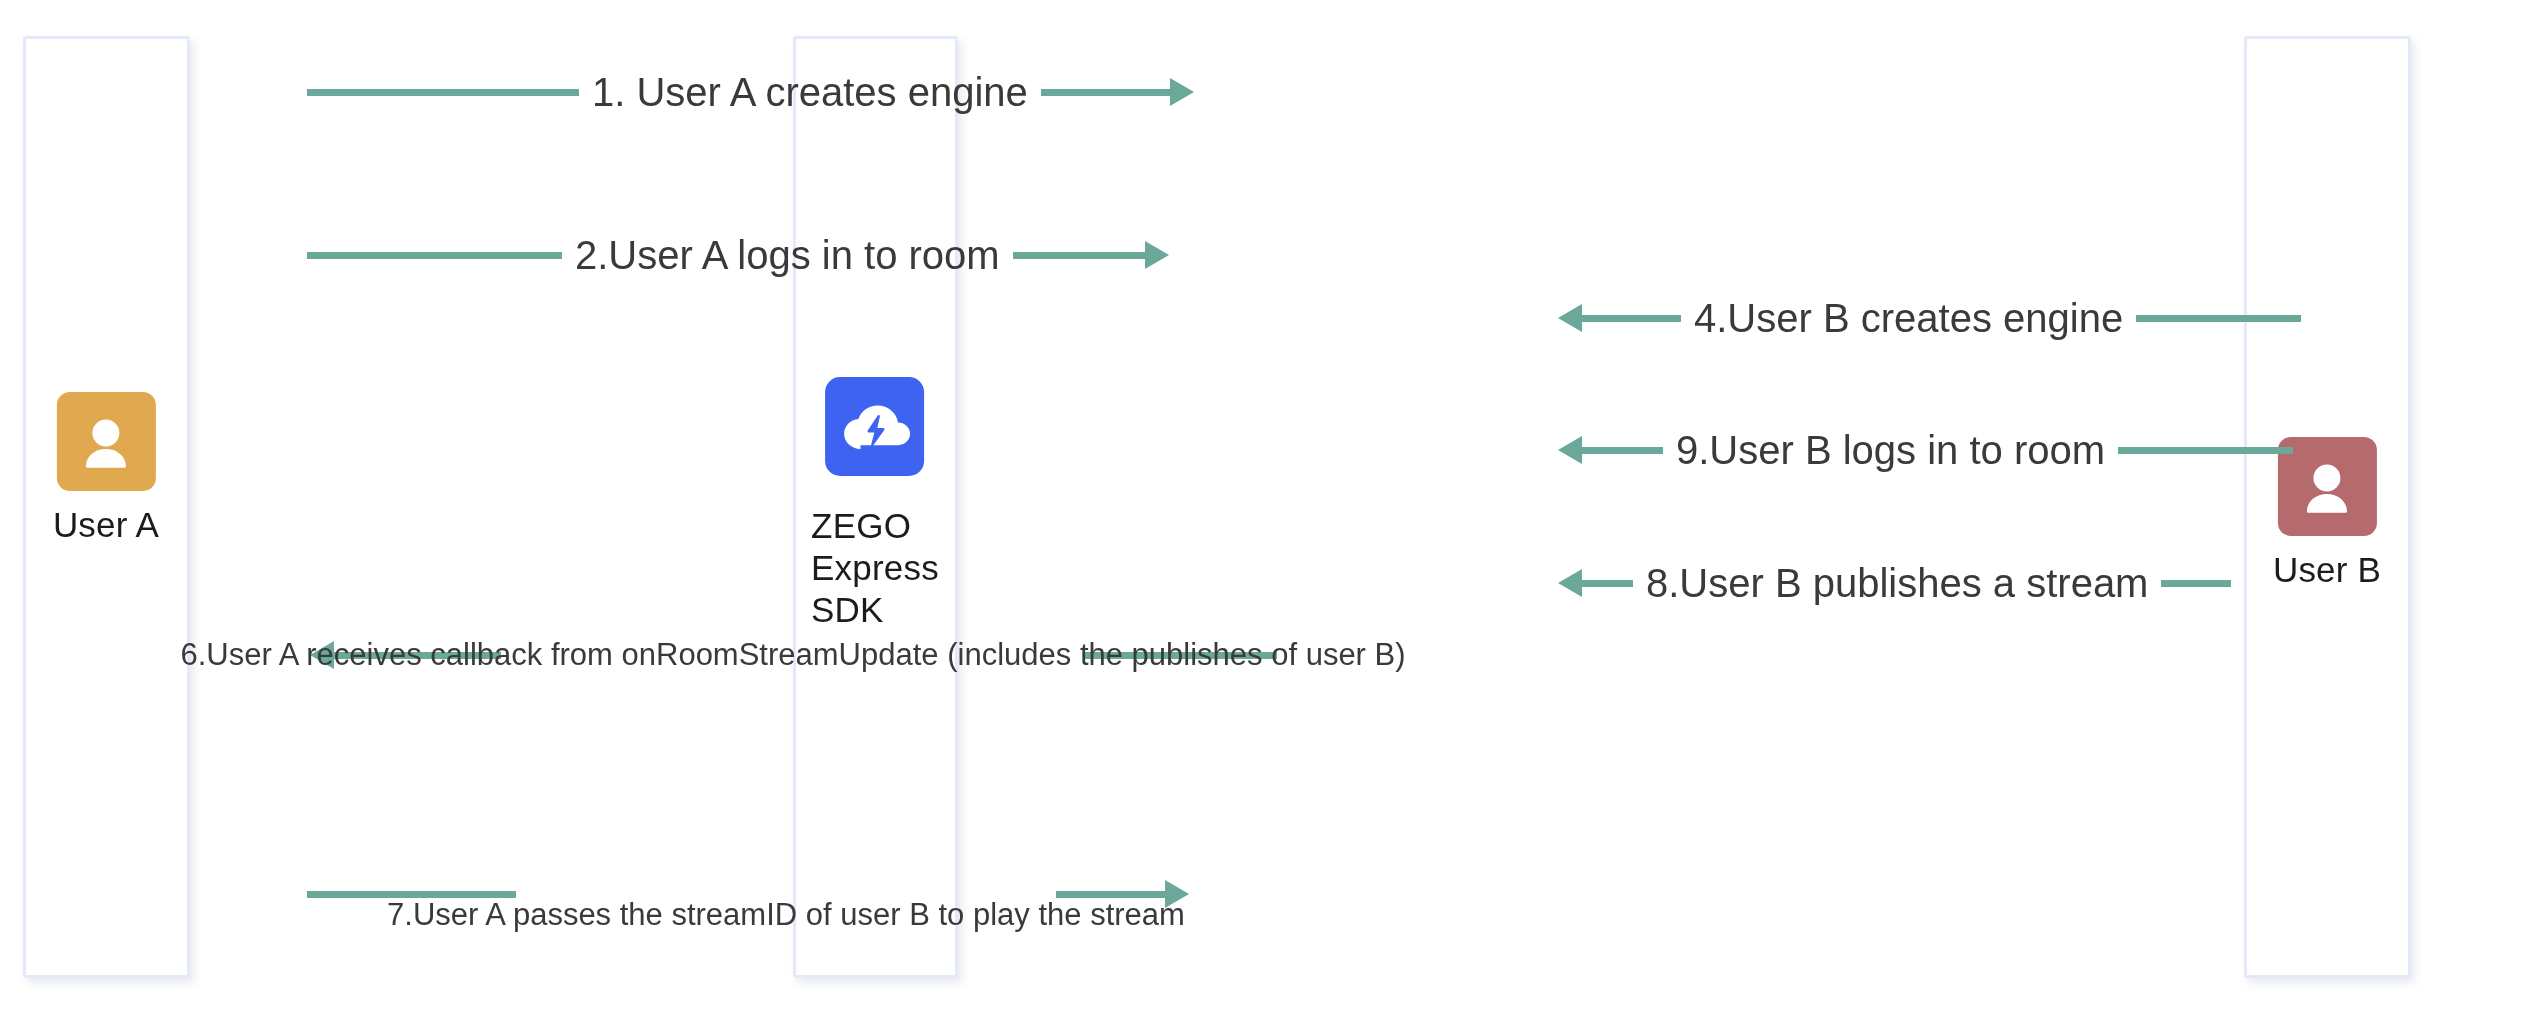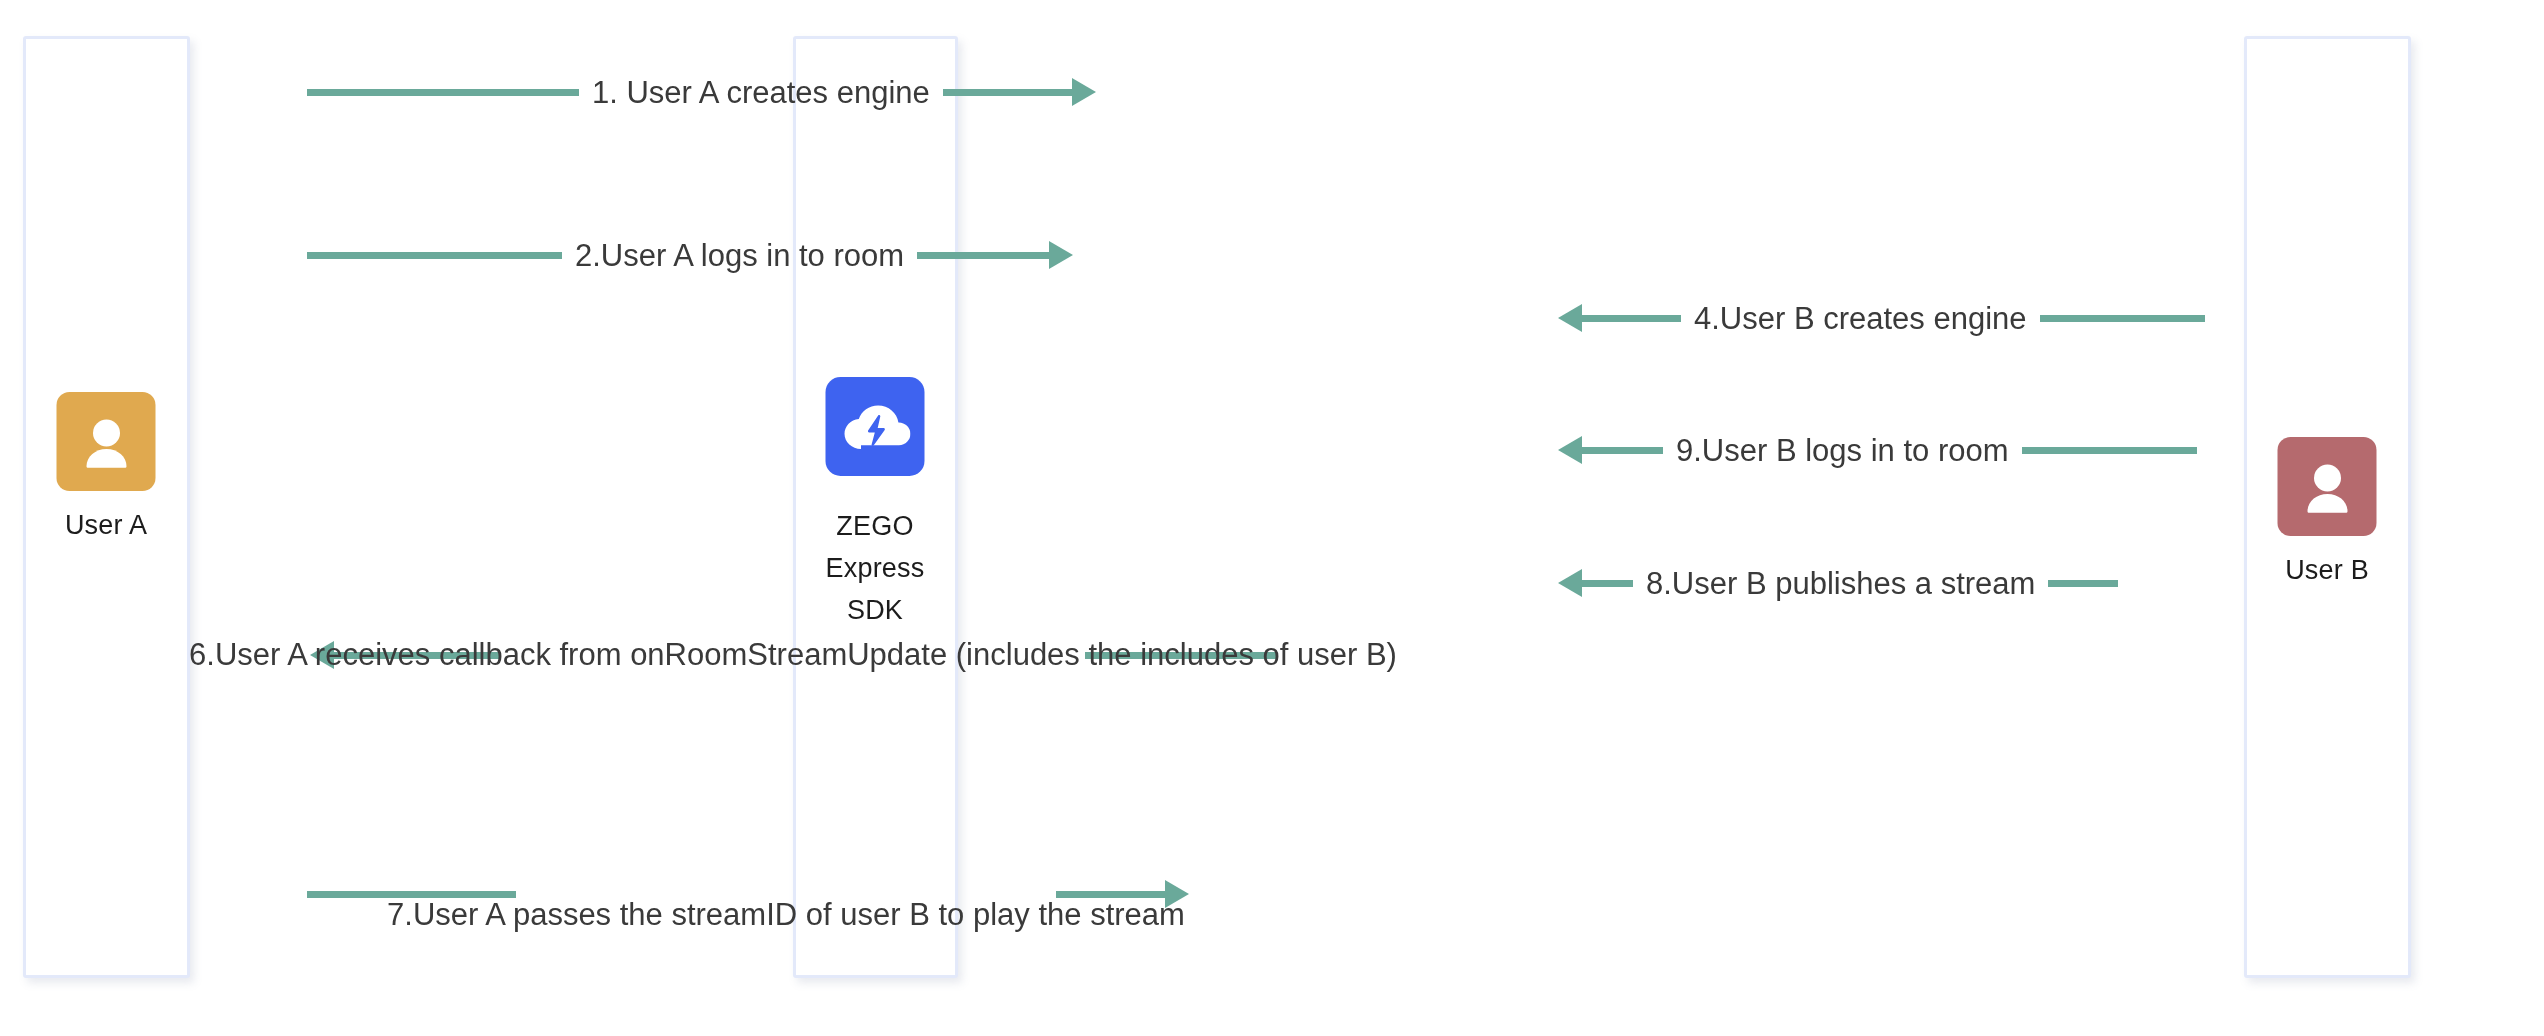--- a/index.html
+++ b/index.html
@@ -67,43 +67,42 @@
     border-radius: 15px;
     background: #3e63f0;
     display: flex;
     align-items: center;
     justify-content: center;
   }
   .logo-tile svg { display: block; }
 
   .actor-caption {
     margin-top: 13px;
-    font-size: 27px;
+    font-size: 35px;
     line-height: 42px;
     color: #1c1c1c;
-    text-align: center;
     font-weight: 400;
     letter-spacing: 0.2px;
   }
   .actor-caption .cap-line { display: block; }
 
   
   .arrow-row {
     position: absolute;
     display: flex;
     align-items: center;
     height: 0;
   }
   .seg {
     height: 7px;
     background: #6aa99a;
     flex: 0 0 auto;
   }
   .arrow-label {
-    font-size: 31px;
+    font-size: 40px;
     line-height: 41px;
     color: #3a3a3a;
     text-align: center;
     white-space: nowrap;
     padding: 0 13px;
     flex: 0 0 auto;
   }
   .arrow-label .lbl-line { display: block; }
 
   
@@ -234,21 +233,21 @@
     <div class="seg" style="width:70px;"></div>
   </div>
 
   <div class="arrow-row" id="row-6" style="left:310px; top:655px;">
     <div class="head head-left"></div>
     <div class="seg" style="width:168px;"></div>
     <div class="lbl-stack" style="width:584px;">
       <div class="lbl-float" style="top:-21px;">
         <span class="lbl-line">6.User A receives callback from</span>
         <span class="lbl-line">onRoomStreamUpdate (includes</span>
-        <span class="lbl-line">the includes of user B)</span>
+        <span class="lbl-line">the publishes of user B)</span>
       </div>
     </div>
     <div class="seg" style="width:192px;"></div>
   </div>
 
   <div class="arrow-row" id="row-7" style="left:307px; top:894px;">
     <div class="seg" style="width:209px;"></div>
     <div class="lbl-stack" style="width:540px;">
       <div class="lbl-float" style="top:-41px;margin-top:41px;">
         <span class="lbl-line">7.User A passes the streamID</span>

